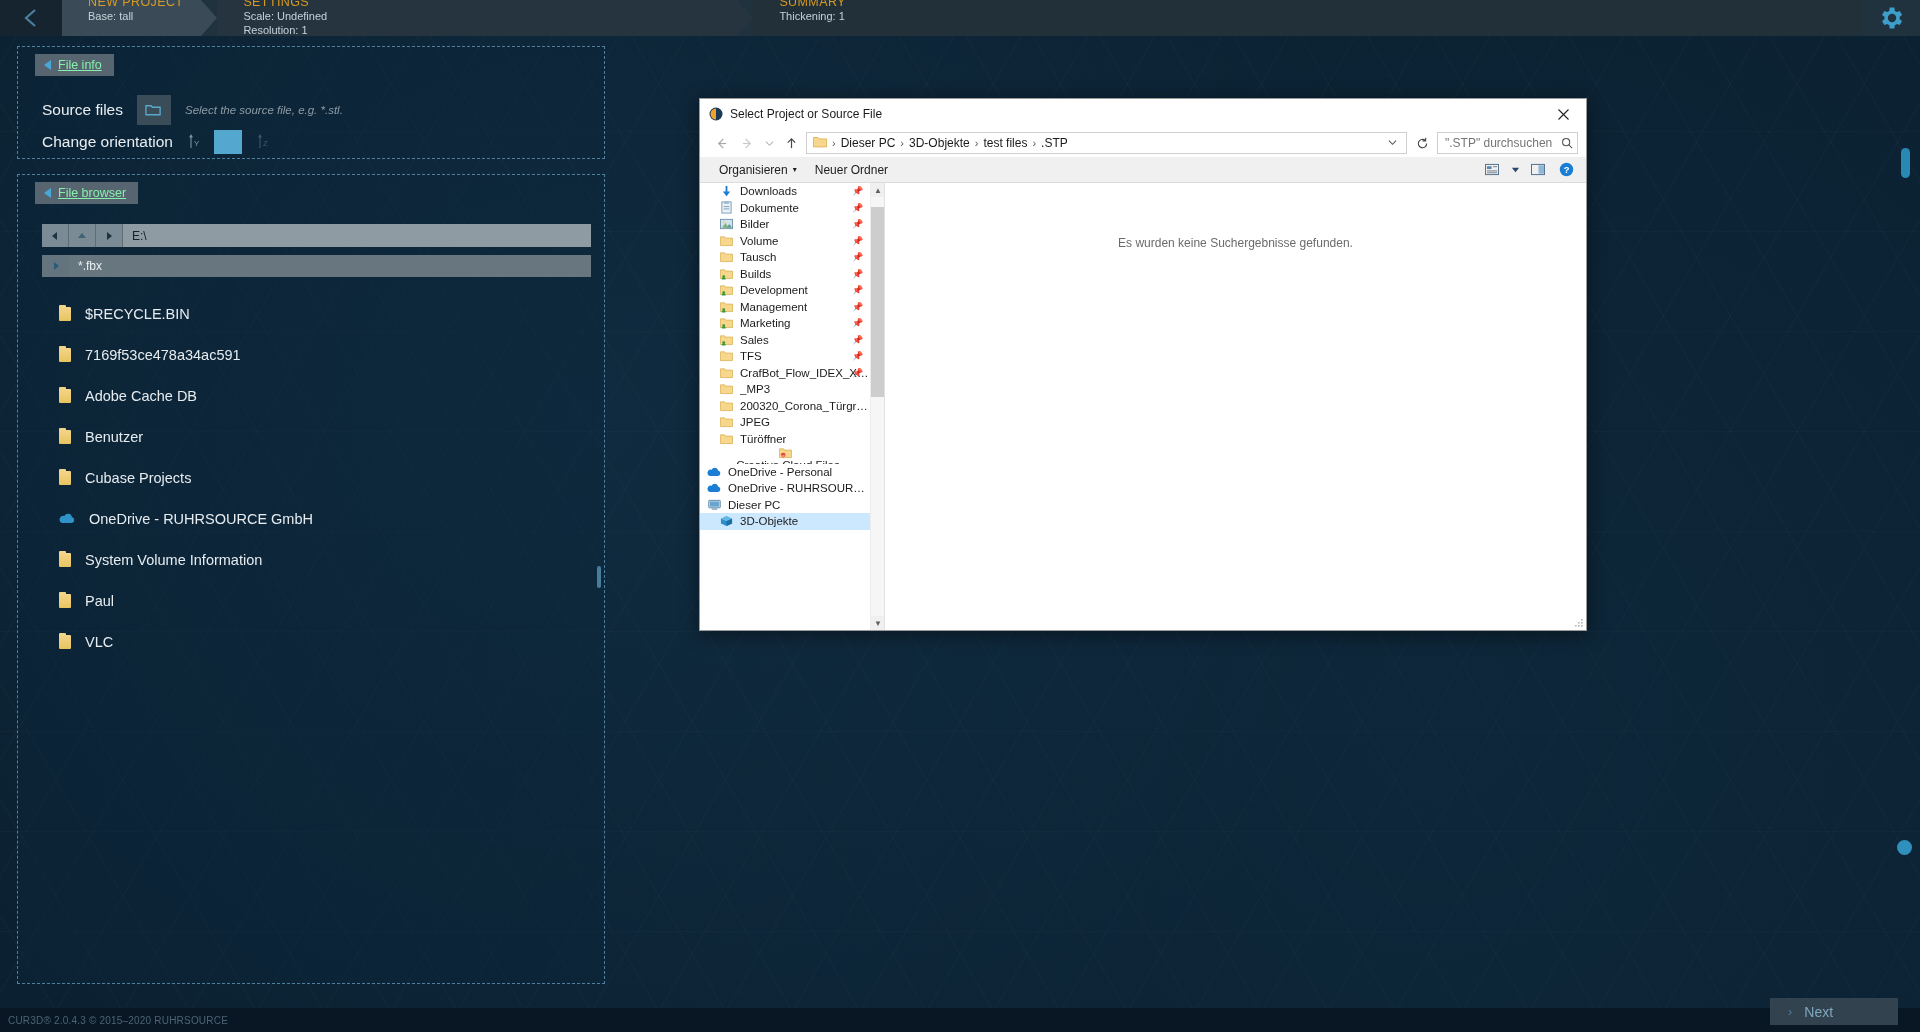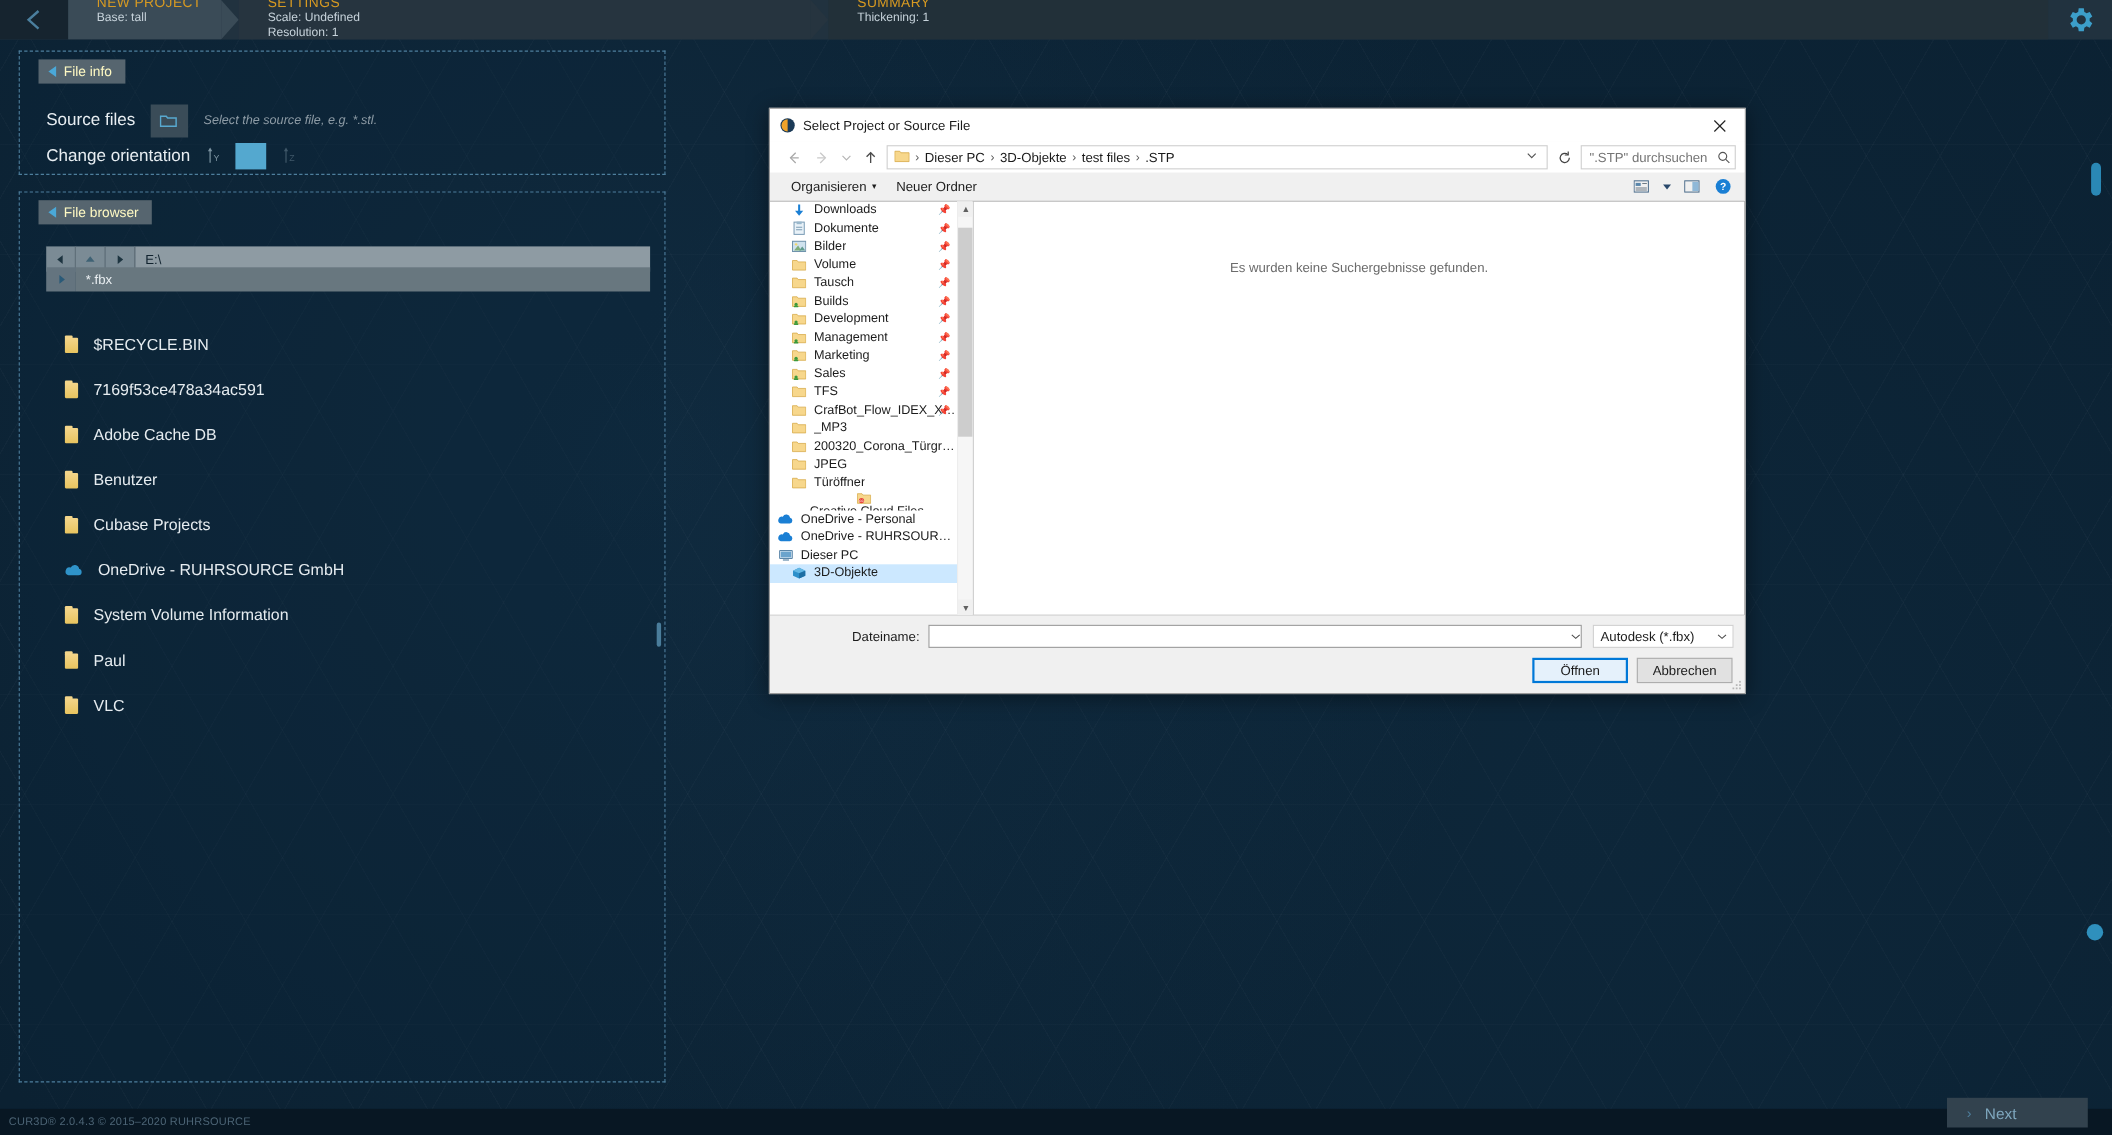--- a/index.html
+++ b/index.html
@@ -95,25 +95,26 @@
     border: 1px dashed #4e7f9d;
     background: rgba(12,38,56,0.35);
   }
   #panel-file-info { left: 17px; top: 46px; width: 588px; height: 113px; }
   #panel-file-browser { left: 17px; top: 174px; width: 588px; height: 810px; }
 
   .panel-tab {
     position: absolute; top: 7px; left: 17px;
     height: 22px;
     background: #56656f;
-    color: #fef9c3;
+    color: #86efac;
     font-size: 12.5px;
     display: flex; align-items: center; gap: 7px;
     padding: 0 12px 0 9px;
     cursor: pointer;
+    text-decoration: underline;
   }
   .panel-tab .tri-left {
     width:0;height:0;
     border-top:5px solid transparent;
     border-bottom:5px solid transparent;
     border-right:7px solid #4aa8d8;
   }
 
   .row-source-files {
     position: absolute; left: 24px; top: 48px;
@@ -161,21 +162,21 @@
   .nav-path {
     flex: 1; height: 23px;
     background: #8e9ba3;
     color: #10222e;
     font-size: 12px;
     display:flex; align-items:center;
     padding-left: 9px;
     cursor: text;
   }
   #fb-filter {
-    position: absolute; left: 24px; top: 68px;
+    position: absolute; left: 24px; top: 80px;
     width: 549px; height: 22px;
     display: flex;
   }
   .filter-btn {
     width: 27px; height: 22px;
     background: #64747f;
     display:flex;align-items:center;justify-content:center;
     cursor:pointer;
   }
   .filter-val {
@@ -940,41 +941,20 @@
           <div id="nav-thumb"></div>
           <div class="sb-arrow" id="nav-sb-down">▼</div>
         </div>
       </div>
 
       <div id="dlg-content">
         <span id="empty-msg">Es wurden keine Suchergebnisse gefunden.</span>
       </div>
     </div>
 
-    <div id="dlg-footer">
-      <div id="footer-row1">
-        <span id="lbl-dateiname">Dateiname:</span>
-        <input id="filename-input" value="" style="">
-        <span id="filename-drop">
-          <svg width="9" height="9" viewBox="0 0 10 10">
-              <polyline points="1,3.5 5,7 9,3.5" fill="none" stroke="#4a4a4a" stroke-width="1.1"></polyline>
-            </svg>
-        </span>
-        <span id="filetype-select">
-          <span>Autodesk (*.fbx)</span>
-          <svg width="9" height="9" viewBox="0 0 10 10">
-              <polyline points="1,3.5 5,7 9,3.5" fill="none" stroke="#4a4a4a" stroke-width="1.1"></polyline>
-            </svg>
-        </span>
-      </div>
-      <div id="footer-row2">
-        <span class="dlgbtn primary">Öffnen</span>
-        <span class="dlgbtn">Abbrechen</span>
-      </div>
-    </div>
 
     <svg id="resize-grip" viewBox="0 0 12 12">
       <g fill="#b6b6b6">
         <rect x="9" y="3" width="1.6" height="1.6"></rect>
           <rect x="6" y="6" width="1.6" height="1.6"></rect>
         <rect x="9" y="6" width="1.6" height="1.6"></rect>
           <rect x="3" y="9" width="1.6" height="1.6"></rect>
         <rect x="6" y="9" width="1.6" height="1.6"></rect>
           <rect x="9" y="9" width="1.6" height="1.6"></rect>
       </g>

